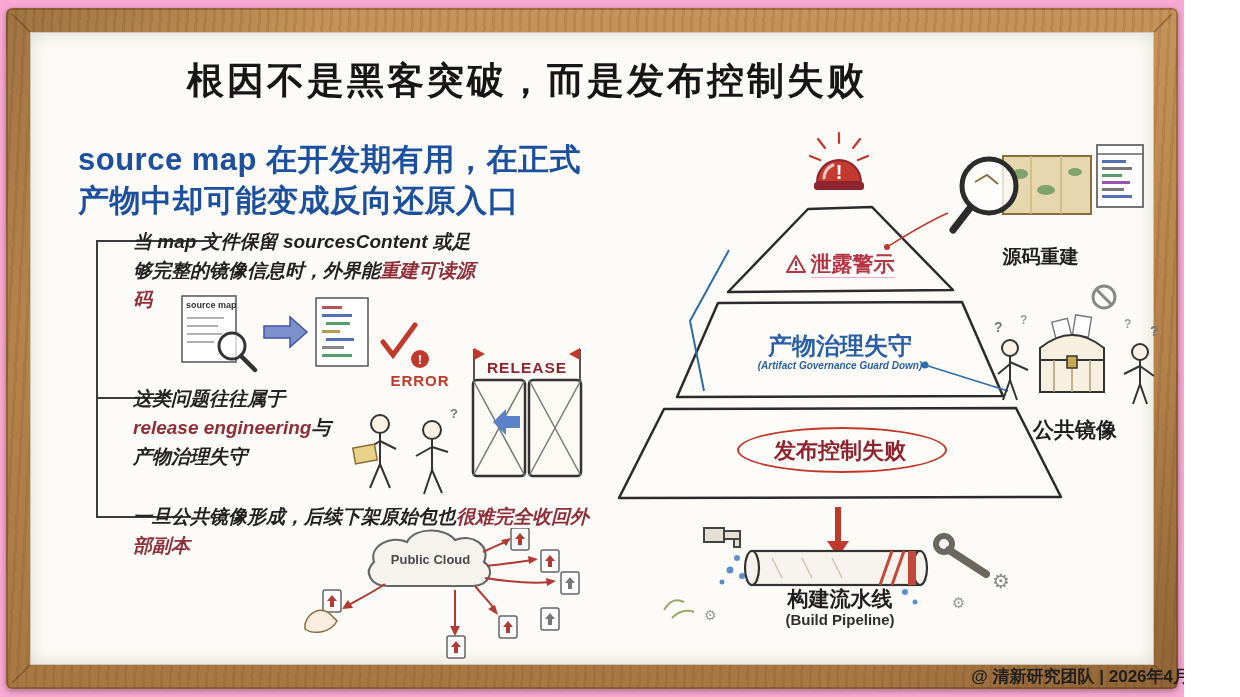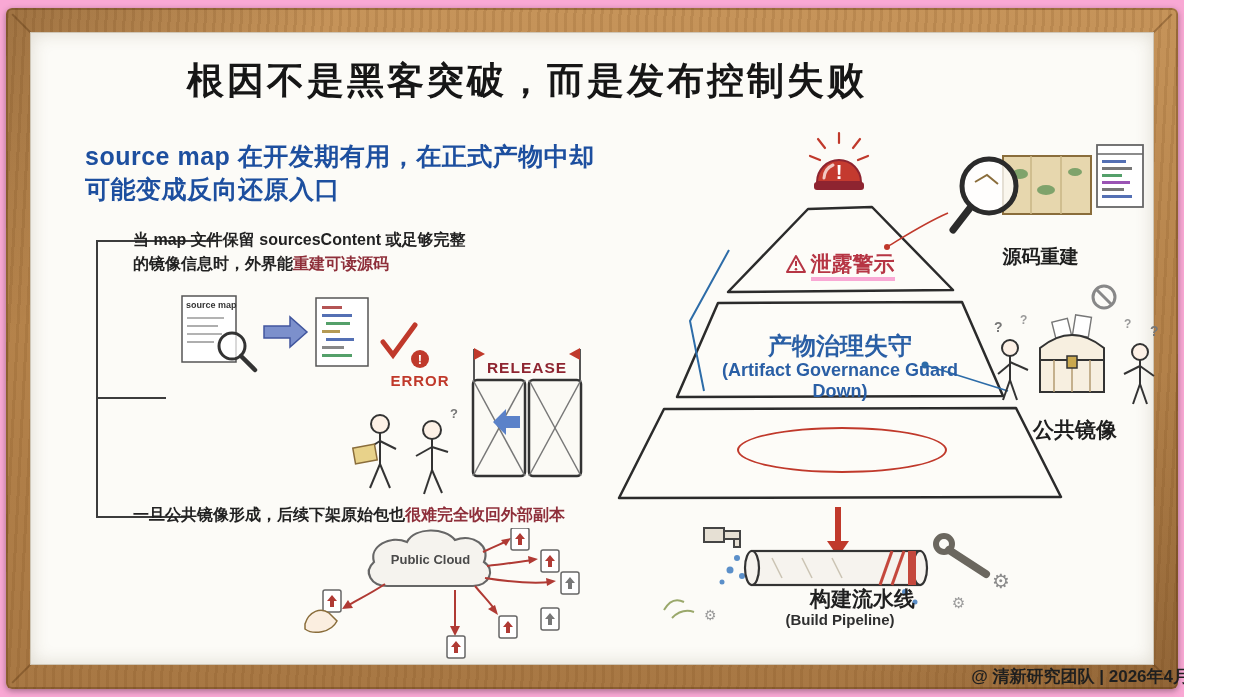--- a/index.html
+++ b/index.html
@@ -13,23 +13,23 @@
       linear-gradient(315deg, rgba(60,30,5,.22), rgba(0,0,0,0) 18%),
       repeating-linear-gradient(93deg, rgba(110,65,18,.14) 0 3px, rgba(255,255,255,0) 3px 9px),
       linear-gradient(180deg,#c6945a,#b5834b 45%,#a87844);
     box-shadow: inset 0 0 0 2px rgba(85,50,15,.35), 0 2px 6px rgba(0,0,0,.35);}
   .corner{position:absolute;width:42px;height:2px;background:rgba(80,45,12,.35);}
   .board{position:absolute;inset:32px 30px;background:#fcfbf7;border:1px solid #cfc6b6;
     box-shadow: inset 0 0 18px rgba(90,70,40,.18);}
   
   .title{position:absolute;top:56px;left:0;right:130px;text-align:center;
     font-size:37px;font-weight:800;color:#161616;letter-spacing:3px;}
-  .intro{position:absolute;left:85px;top:140px;width:522px;
-    font-size:25px;font-weight:700;color:#1d4f9f;line-height:1.32;letter-spacing:.5px;}
-  .bullet{position:absolute;font-size:16px;color:#222;line-height:1.52;font-weight:600;}
+  .intro{position:absolute;left:78px;top:140px;width:522px;
+    font-size:31px;font-weight:700;color:#1d4f9f;line-height:1.32;letter-spacing:.5px;}
+  .bullet{position:absolute;font-size:19px;color:#222;line-height:1.52;font-weight:600;font-style:italic;}
   .bullet .hl{color:#8e2f3a;font-weight:700;}
   .connector{background:#3c3c3c;}
   .tierlabel{position:absolute;text-align:center;font-weight:800;}
   .sublabel{position:absolute;text-align:center;font-weight:700;}
   .sidelabel{position:absolute;text-align:center;font-weight:800;color:#1f1f1f;}
   .footer{position:absolute;left:930px;top:632px;width:260px;text-align:right;
     font-size:17px;font-weight:800;color:#1f1f1f;margin-top:33px;}
   .cloudlabel{position:absolute;left:388px;top:552px;width:85px;text-align:center;
     font-size:13px;font-weight:700;color:#4a4a4a;line-height:1.25;}
   .t3-ellipse{position:absolute;left:737px;top:427px;width:206px;height:42px;
@@ -54,20 +54,23 @@
   <div class="intro">source map 在开发期有用，在正式产物中却可能变成反向还原入口</div>
 
   <div class="abs connector" style="left:96px;top:240px;width:2px;height:278px;"></div>
   <div class="abs connector" style="left:96px;top:240px;width:120px;height:2px;"></div>
   <div class="abs connector" style="left:96px;top:397px;width:70px;height:2px;"></div>
   <div class="abs connector" style="left:96px;top:516px;width:95px;height:2px;"></div>
 
   <div class="bullet" style="left:133px;top:228px;width:348px;">
     <span>当 map 文件保留 sourcesContent 或足够完整的镜像信息时，外界能</span><span class="hl">重建可读源码</span><span></span>
   </div>
+  <div class="bullet" style="left:133px;top:385px;width:215px;">
+    <span>这类问题往往属于</span><span class="hl">release engineering</span><span>与产物治理失守</span>
+  </div>
   <div class="bullet" style="left:133px;top:503px;width:462px;">
     <span>一旦公共镜像形成，后续下架原始包也</span><span class="hl">很难完全收回外部副本</span><span></span>
   </div>
 
   <div class="abs" style="left:178px;top:290px;">
     <svg width="250" height="85" viewBox="0 0 250 85">
       <g>
         <rect x="4" y="6" width="54" height="66" fill="#ffffff" stroke="#555" stroke-width="1.5"></rect>
         <text x="8" y="18" font-size="9" font-weight="bold" fill="#333">source map</text>
         <line x1="9" y1="28" x2="46" y2="28" stroke="#9a9a9a" stroke-width="1.6"></line>
@@ -227,25 +230,26 @@
         <polygon points="227,346 249,346 238,362" fill="#c0392b"></polygon>
       </g>
     </svg>
   </div>
 
   <div class="tierlabel" style="left:765px;top:250px;width:150px;font-size:21px;color:#b63544;">
     <svg width="20" height="18" viewBox="0 0 20 18" style="display:inline-block;vertical-align:-2px;margin-right:5px;">
       <polygon points="10,1 19,17 1,17" fill="none" stroke="#b63544" stroke-width="2" stroke-linejoin="round"></polygon>
       <line x1="10" y1="6" x2="10" y2="11" stroke="#b63544" stroke-width="2"></line>
       <circle cx="10" cy="14.2" r="1.3" fill="#b63544"></circle>
-    </svg><span style="border-bottom:4px solid #f9a8d4;padding-bottom:2px;">泄露警示</span>
+    </svg><span style="border-bottom:1px solid #f9a8d4;padding-bottom:2px;">泄露警示</span>
   </div>
   <div class="tierlabel" style="left:750px;top:330px;width:180px;font-size:24px;color:#2a5fa5;">产物治理失守</div>
-  <div class="sublabel" style="left:700px;top:360px;width:280px;font-size:18px;color:#2a5fa5;">(Artifact Governance Guard Down)</div>
+  <div class="sublabel" style="left:700px;top:360px;width:280px;font-size:10px;color:#2a5fa5;font-style:italic;">(Artifact Governance Guard Down)</div>
   <div class="t3-ellipse"></div>
+  <div class="tierlabel" style="left:737px;top:436px;width:206px;font-size:22px;color:#8e2430;">发布控制失败</div>
 
   <div class="abs" style="left:945px;top:140px;">
     <svg width="205" height="104" viewBox="0 0 205 104">
       <g>
         <rect x="58" y="16" width="88" height="58" fill="#e7d7ae" stroke="#8a6d3b" stroke-width="2"></rect>
         <line x1="86" y1="16" x2="86" y2="74" stroke="#c9b684" stroke-width="1.5"></line>
         <line x1="116" y1="16" x2="116" y2="74" stroke="#c9b684" stroke-width="1.5"></line>
         <ellipse cx="75" cy="34" rx="8" ry="5" fill="#7fa36b"></ellipse>
         <ellipse cx="101" cy="50" rx="9" ry="5" fill="#7fa36b"></ellipse>
         <ellipse cx="130" cy="32" rx="7" ry="4" fill="#7fa36b"></ellipse>
@@ -343,18 +347,18 @@
       </g>
       <g>
         <circle cx="292" cy="22" r="8" fill="none" stroke="#6b675f" stroke-width="6"></circle>
         <line x1="297" y1="28" x2="334" y2="52" stroke="#6b675f" stroke-width="8" stroke-linecap="round"></line>
       </g>
       <text x="340" y="66" font-size="20" fill="#8a8a8a">⚙</text>
       <text x="300" y="86" font-size="15" fill="#9a9a9a">⚙</text>
       <text x="52" y="98" font-size="14" fill="#9a9a9a">⚙</text>
     </svg>
   </div>
-  <div class="sidelabel" style="left:765px;top:585px;width:150px;font-size:21px;text-align:right;">构建流水线</div>
+  <div class="sidelabel" style="left:765px;top:585px;width:150px;font-size:21px;">构建流水线</div>
   <div class="sublabel" style="left:755px;top:611px;width:170px;font-size:15px;color:#2f2f2f;">(Build Pipeline)</div>
 
   <div class="footer">@ 清新研究团队 | 2026年4月</div>
 
 </div>
 
 </body></html>

